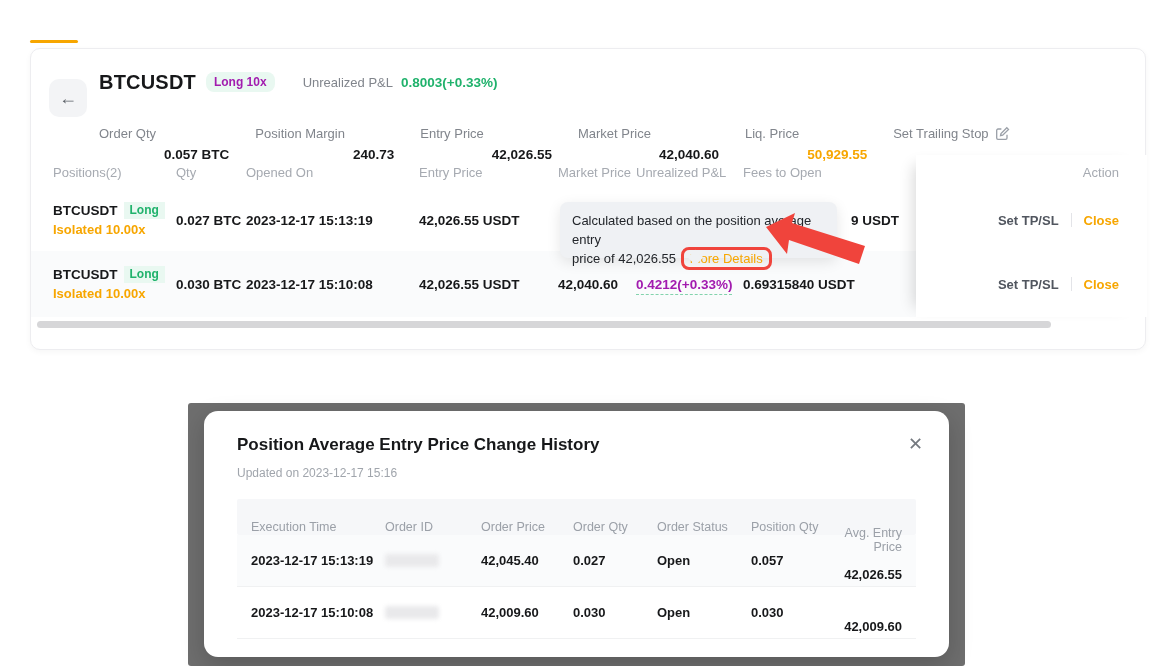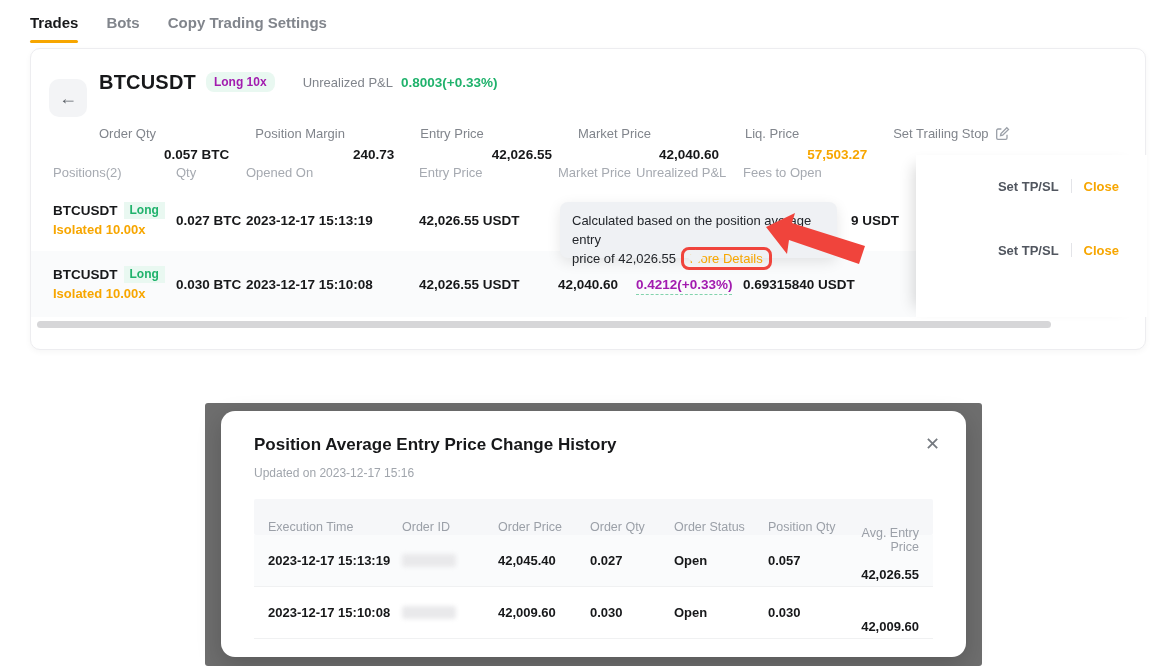--- a/index.html
+++ b/index.html
@@ -67,44 +67,39 @@
     background:#eff1f4; border-radius:8px; padding:9px 12px; font-size:13px; line-height:19px; color:#23262b;
     box-shadow:0 4px 14px rgba(0,0,0,0.10);
   }
   .tooltip .caret { position:absolute; left:130px; bottom:-5px; width:11px; height:11px; background:#eff1f4; transform:rotate(45deg); }
   .more-details {
     color:#f7a600; border:3px solid #f0443c; border-radius:8px; padding:1px 6px; margin-left:1px;
     cursor:pointer; white-space:nowrap;
   }
   .arrow-annot { position:absolute; left:766px; top:212px; z-index:6; }
   
-  .modal-frame { position:absolute; left:205px; top:403px; width:777px; height:263px; background:#6e6e6e; border-radius:3px; z-index:10; }
+  .modal-frame { position:absolute; left:188px; top:403px; width:777px; height:263px; background:#6e6e6e; border-radius:3px; z-index:10; }
   .modal { position:absolute; left:16px; top:8px; width:745px; height:246px; background:#fff; border-radius:14px; box-shadow:0 8px 24px rgba(0,0,0,0.18); }
   .m-title { position:absolute; left:33px; top:24px; font-size:17px; font-weight:700; color:#17181a; }
   .m-close { position:absolute; right:26px; top:22px; font-size:18px; color:#757a80; cursor:pointer; }
   .m-sub { position:absolute; left:33px; top:55px; font-size:12px; color:#a0a5ac; }
   .m-table { position:absolute; left:33px; top:88px; width:679px; }
   .mgrid { display:grid; grid-template-columns:148px 96px 92px 84px 94px 82px 1fr; align-items:center; }
   .m-head { height:36px; background:#f6f7f9; color:#9ba0a8; font-size:12.5px; border-radius:2px; }
   .m-head > div:first-child, .m-row > div:first-child { padding-left:14px; }
   .m-head > div:last-child, .m-row > div:last-child { text-align:right; padding-right:14px;margin-top:27px; }
   .m-row { height:52px; font-size:13px; font-weight:600; color:#17181a; border-bottom:1px solid #f0f1f2; }
   .m-row.alt { background:#fafbfc; }
   .blob { width:54px; height:13px; background:#e9e9eb; border-radius:3px; filter:blur(2px); }
 </style>
 </head>
 <body>
 
 <div id="screen">
 
-  <div class="tabs">
-    <div class="tab active">Trades</div>
-    <div class="tab">Bots</div>
-    <div class="tab">Copy Trading Settings</div>
-  </div>
   <div class="tab-underline"></div>
 
   <div class="card">
 
     <div class="back-btn">
       <span>←</span>
     </div>
 
     <div class="hline1">
       <span class="symbol">BTCUSDT</span>
@@ -125,21 +120,21 @@
       <div class="stat">
         <span class="lbl">Entry Price</span>
         <span class="val">42,026.55</span>
       </div>
       <div class="stat">
         <span class="lbl">Market Price</span>
         <span class="val">42,040.60</span>
       </div>
       <div class="stat">
         <span class="lbl">Liq. Price</span>
-        <span class="val orange">57,503.27</span>
+        <span class="val orange">50,929.55</span>
       </div>
       <div class="trail">
         <span>Set Trailing Stop</span>
         <span>
           <svg width="15" height="15" viewBox="0 0 16 16" fill="none" stroke="#9ba0a8" stroke-width="1.4">
             <path d="M12.8 9.2v3.6a1.4 1.4 0 0 1-1.4 1.4H3.2a1.4 1.4 0 0 1-1.4-1.4V4.6a1.4 1.4 0 0 1 1.4-1.4h3.6"></path>
             <path d="M12.6 1.8l1.8 1.8-6.2 6.2-2.3.5.5-2.3z"></path>
           </svg>
         </span>
       </div>
@@ -184,20 +179,21 @@
       <div>0.030 BTC</div>
       <div>2023-12-17 15:10:08</div>
       <div>42,026.55 USDT</div>
       <div>42,040.60</div>
       <div><span class="pnl-green">0.4212(+0.33%)</span></div>
       <div>0.69315840 USDT</div>
       <div></div>
     </div>
 
     <div class="action-col">
+      <div class="act-head">Action</div>
       <div class="act-row r1">
         <span class="settp">Set TP/SL</span>
         <span class="act-div"></span>
         <span class="close-link">Close</span>
       </div>
       <div class="act-row r2">
         <span class="settp">Set TP/SL</span>
         <span class="act-div"></span>
         <span class="close-link">Close</span>
       </div>

